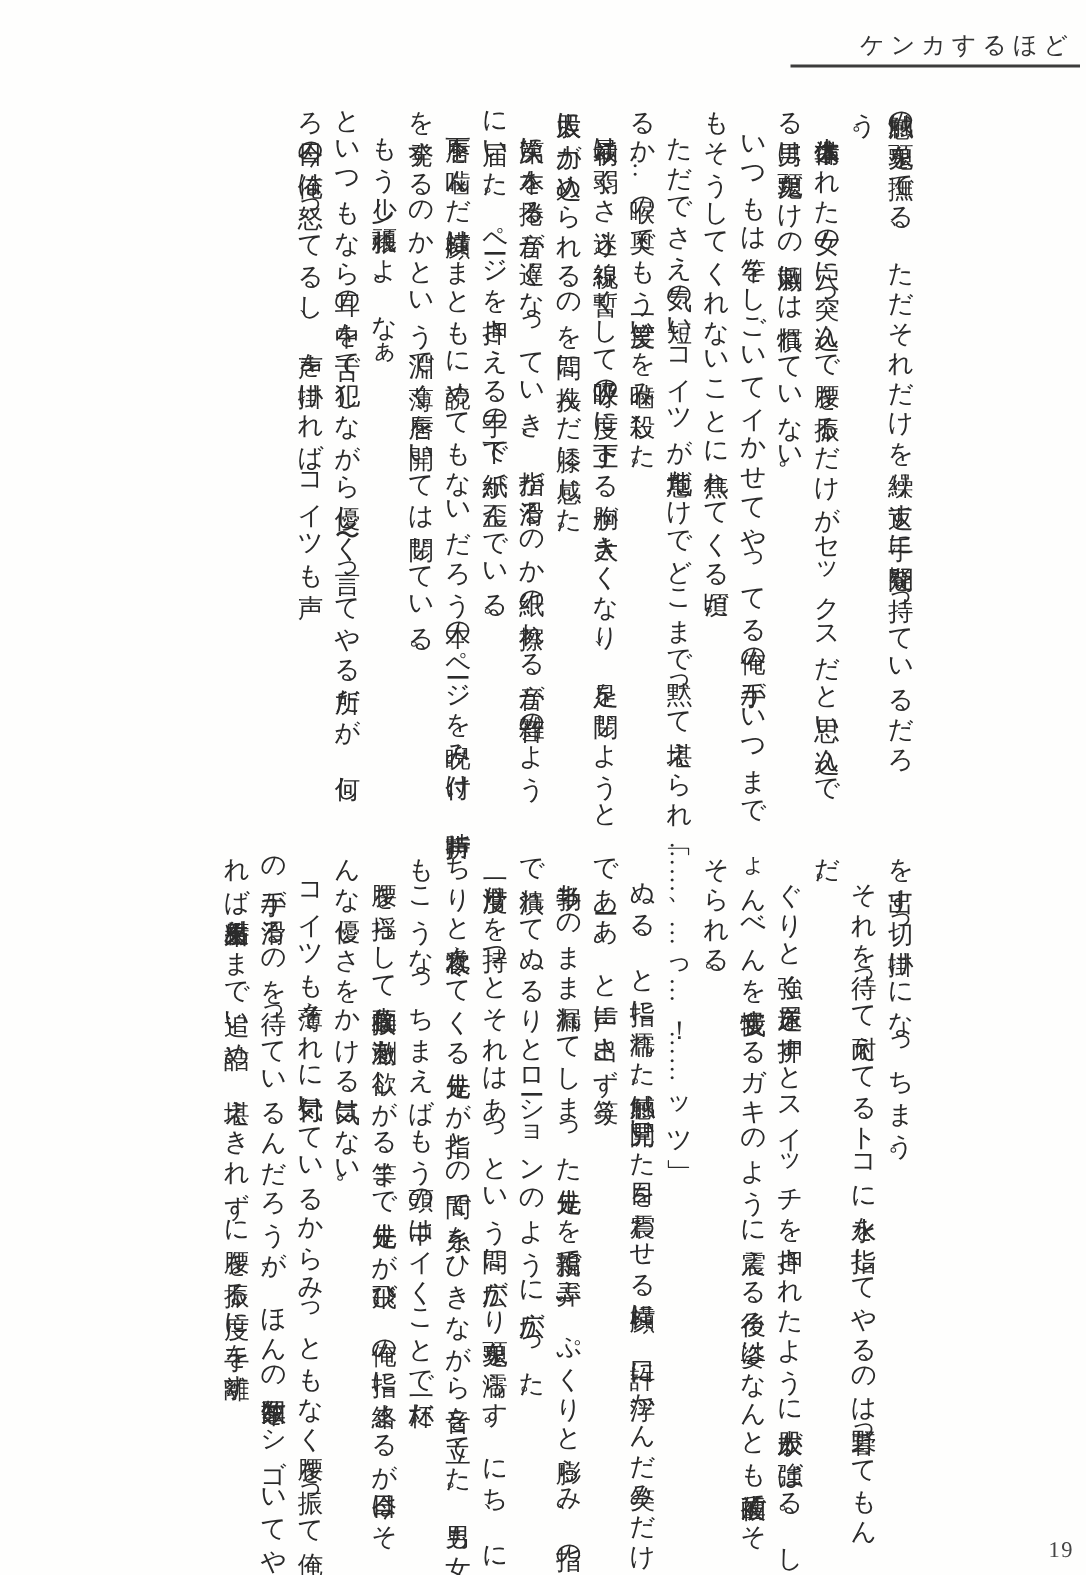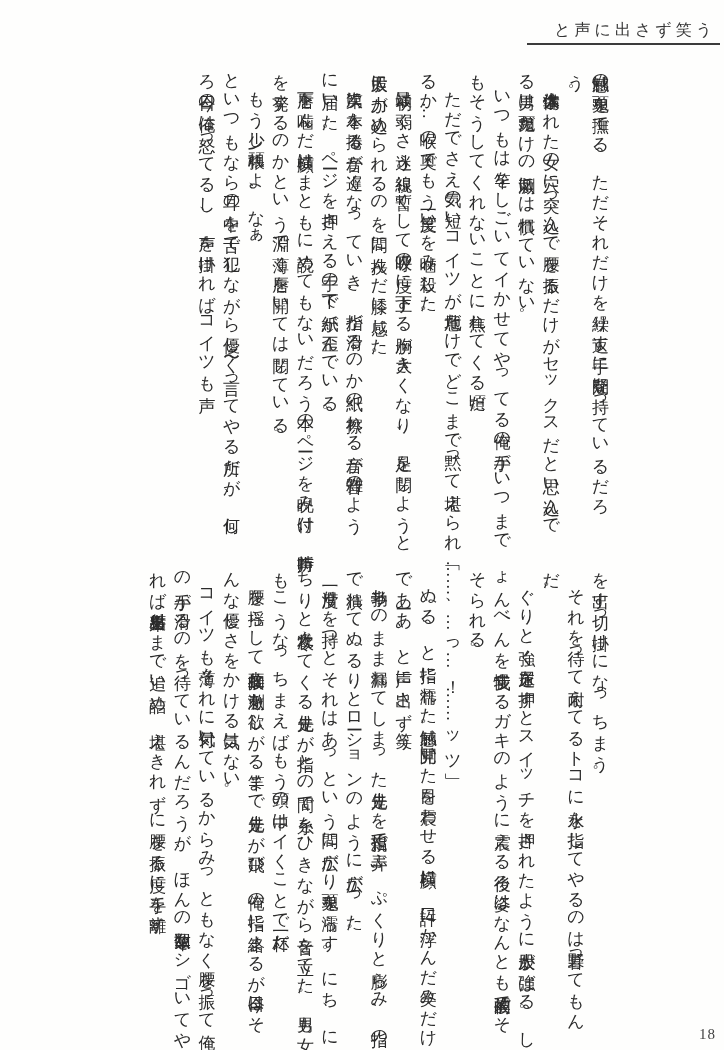--- a/index.html
+++ b/index.html
@@ -66,21 +66,21 @@
     font-size: 15px;
     color: #444444;
     letter-spacing: 1px;
   }
 </style>
 </head>
 <body>
 
 <div class="page">
 
-  <div class="header-title">と声に出さず笑う</div>
+  <div class="header-title">ケンカするほど</div>
   <div class="header-rule"></div>
 
   <div class="vband" id="band1">
     <p>感触の鬼頭を撫でる、ただそれだけを繰り返す手に疑問を持っているだろう。</p>
     <p class="indent">大体準備された女の穴に突っ込んで腰を振るだけがセックスだと思い込んでる男は鬼頭だけの刺激には慣れていない。</p>
     <p class="indent">いつもは竿をしごいてイかせてやってる俺の手がいつまでもそうしてくれないことに焦れてくる頃だ。</p>
     <p class="indent">ただでさえ気の短いコイツが意地だけでどこまで黙って堪えられるか…喉の奥でもう一度笑いを噛み殺した。</p>
     <p class="indent">最初は弱くさ迷う視線。暫くして呼吸の度に上下する胸が大きくなり、足を閉じようと太股に力が込められるのを間に挟んだ膝に感じた。</p>
     <p class="indent">次第に本を捲る音が遅くなっていき、指が滑るのか紙の擦れる音が雑音のように届いた。ページを押さえる手の下で紙が歪んでいる。</p>
     <p class="indent">下唇を噛んだ横顔はまともに読めてもないだろう本のページを睨み付け、時折声を発するのかという淵で薄く唇を開いては閉じている。</p>
@@ -93,15 +93,15 @@
     <p class="indent">それを待って耐えてるトコに水を指してやるのは野暮ってもんだ。</p>
     <p class="indent">ぐりと強く尿道を押すとスイッチを押されたように太股が強ばる。しょんべんを我慢するガキのように震える後ろ姿はなんとも被虐的でそそられる。</p>
     <p>「……、…っ…！……ッツ」</p>
     <p class="indent">ぬる、と指に濡れた感触。見開いた目を震わせる横顔に、口許に浮かんだ笑みだけであーあ、と声に出さず笑う。</p>
     <p class="indent">半勃ちのまま漏れてしまった先走りを親指で弄ぶ。ぷくりと膨らみ、指の腹で潰れてぬるりとローションのように広がった。</p>
     <p class="indent">一度滑りを持つとそれはあっという間に広がり鬼頭を濡らす。にち、にちりと次々零れてくる先走りが指との間で糸をひきながら音を立てた。男も女もこうなっちまえばもう頭の中はイくことで一杯だ。</p>
     <p class="indent">腰を揺らして直接的な刺激を欲しがる竿まで先走りが飛び、俺の指に絡まるが今日はそんな優しさをかける気はない。</p>
     <p class="indent">コイツも薄々それに気付いているからみっともなく腰を振って俺の手が滑るのを待っているんだろうが、ほんの数回竿をシゴいてやれば射精出来るまで追い詰め、堪えきれずに腰を振る度に手を離す。</p>
   </div>
 
-  <div class="page-number">18</div>
+  <div class="page-number">19</div>
 
 </div>
 
 </body></html>

